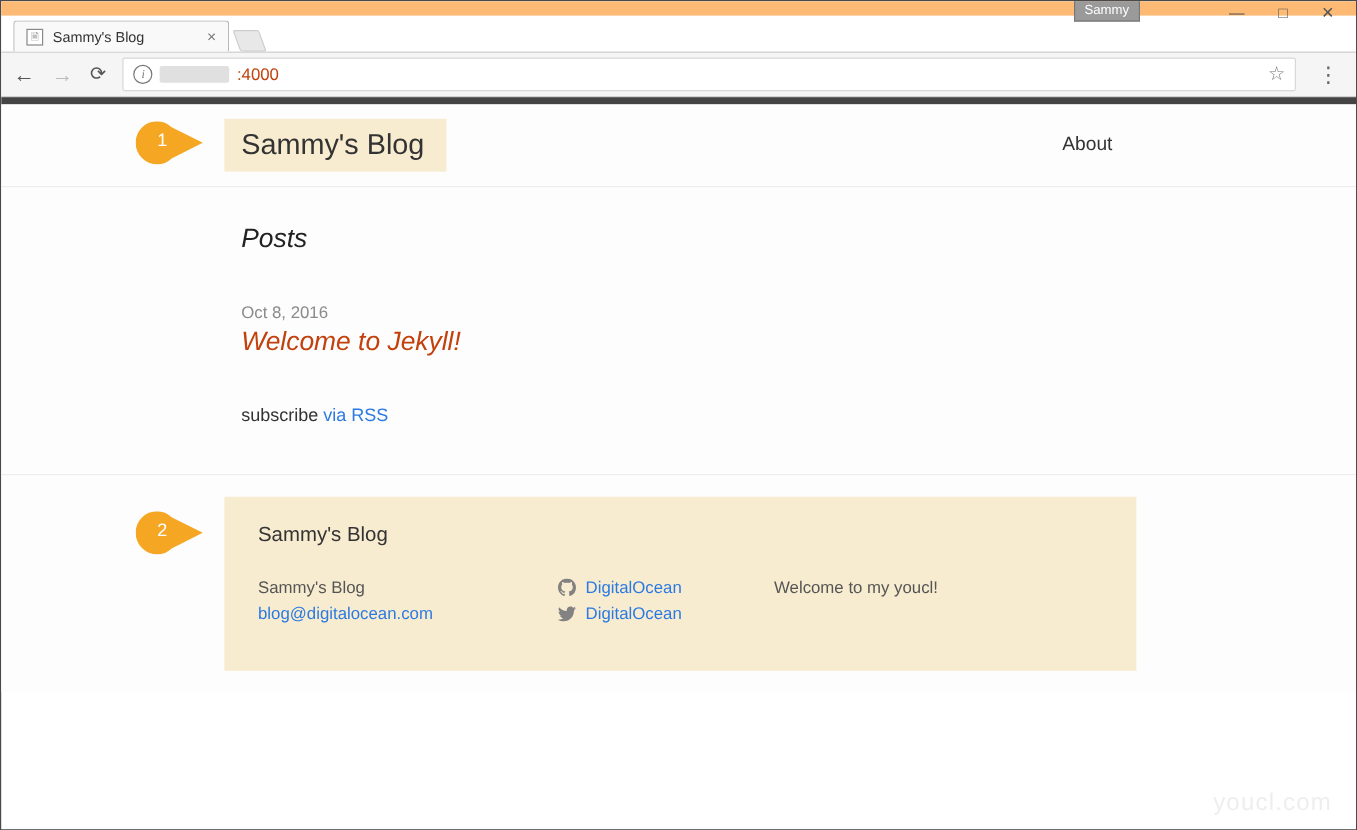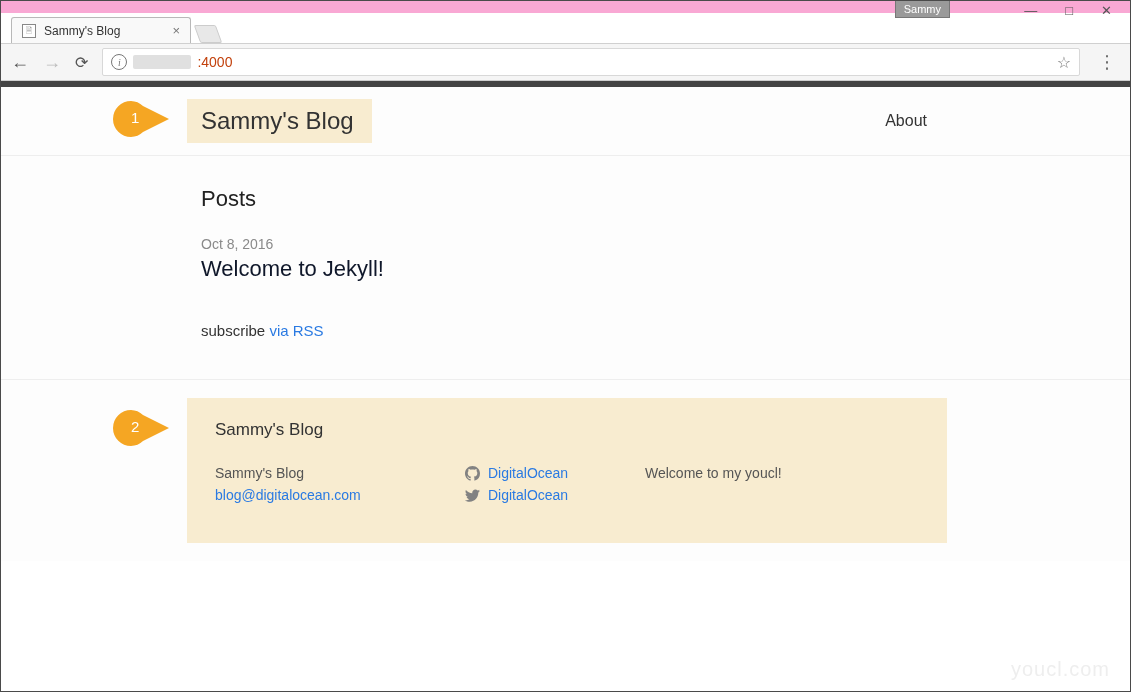--- a/index.html
+++ b/index.html
@@ -8,21 +8,21 @@
       background: #fff;
       width: 1131px;
       height: 692px;
       position: relative;
       border: 1px solid #4a4a4a;
     }
 
     
     .window-titlebar {
       height: 12px;
-      background: #f9a8d4;
+      background: #fdba74;
       display: flex;
       justify-content: flex-end;
       align-items: center;
       padding-right: 8px;
       gap: 24px;
       position: relative;
     }
     .window-user-badge {
       position: absolute;
       right: 180px;
@@ -190,24 +190,25 @@
       font-size: 15px;
       font-weight: 500;
     }
 
     .main-content { padding: 30px 0 40px 0; }
     .main-content .wrapper { margin-left: 200px; }
     .posts-heading {
       font-size: 22px;
       font-weight: 500;
       color: #222;
-      margin-bottom: 24px;
+      margin-bottom: 40px;
+      font-style: italic;
     }
     .post-date { font-size: 14px; color: #8a8a8a; margin-bottom: 4px; }
-    .post-link { font-size: 22px; color: #0f172a; }
+    .post-link { font-size: 22px; color: #c2410c; font-style: italic; }
     .subscribe { margin-top: 40px; font-size: 15px; color: #333; }
     .subscribe a { color: #2a7ae2; }
 
     
     .site-footer {
       border-top: 1px solid #eee;
       padding: 18px 0;
     }
     .footer-box {
       background: #f8ecd0;

